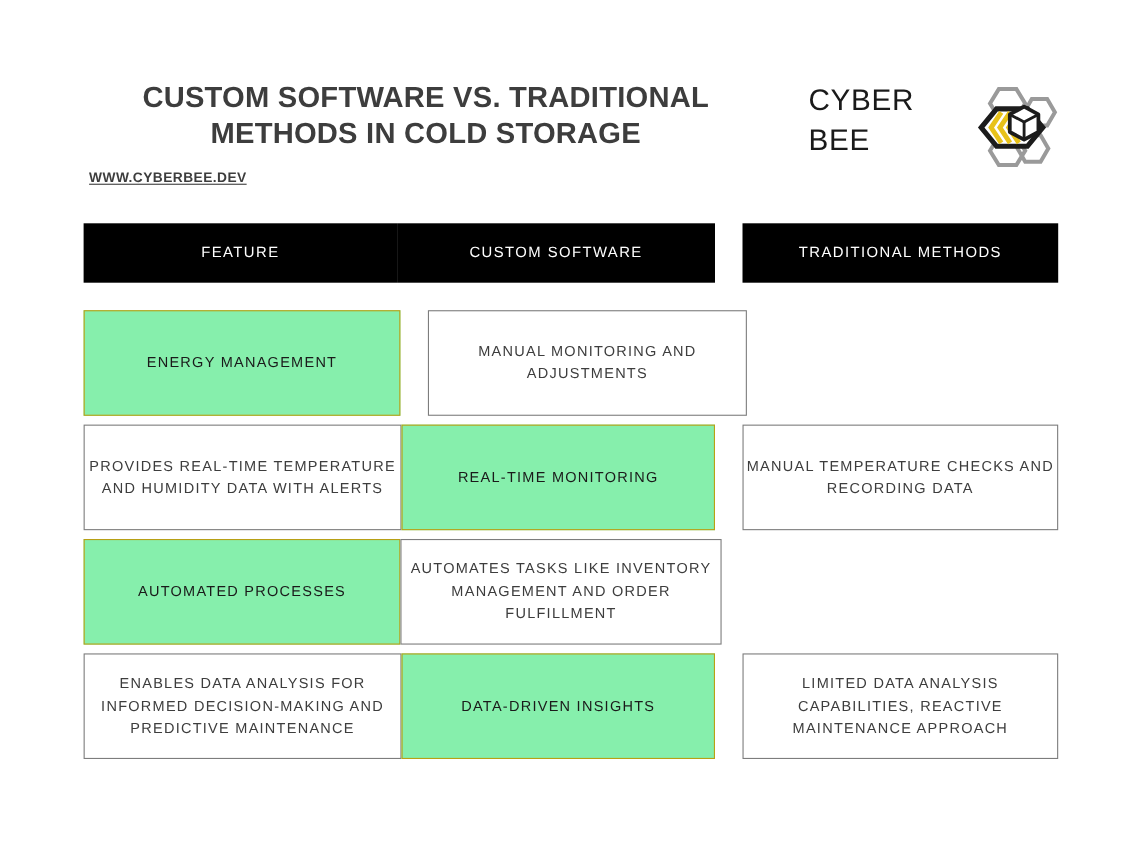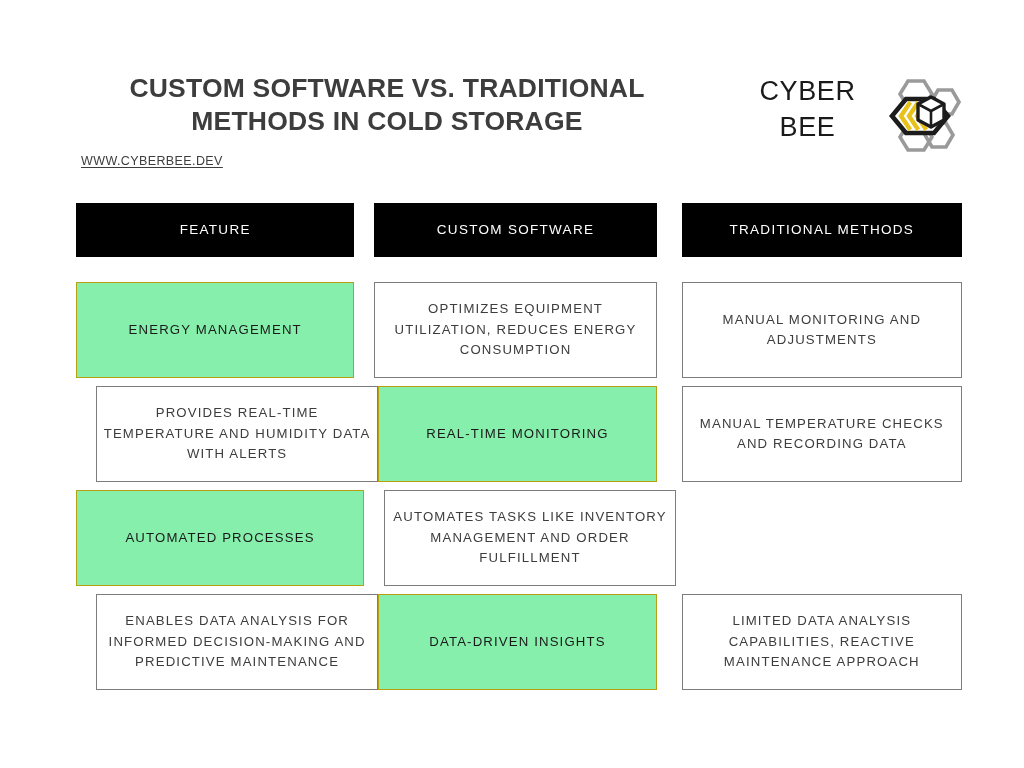--- a/index.html
+++ b/index.html
@@ -39,33 +39,33 @@
     letter-spacing: 0.2px;
     color: #3d3d3d;
     text-transform: uppercase;
   }
 
   .site-url {
     position: absolute;
     left: 81px;
     top: 154px;
     font-size: 12.5px;
-    font-weight: normal;
+    font-weight: bold;
     letter-spacing: 0.4px;
     color: #3d3d3d;
     text-decoration: underline;
     text-underline-offset: 2px;
   }
 
   .brand {
     position: absolute;
     left: 735px;
     top: 74px;
     width: 145px;
-    text-align: center;
+    text-align: left;
     font-size: 27px;
     font-weight: normal;
     line-height: 1.32;
     letter-spacing: 0.6px;
     color: #1a1a1a;
   }
 
   .logo-mark {
     position: absolute;
     left: 886px;
@@ -98,21 +98,21 @@
     text-align: center;
     font-size: 13.2px;
     letter-spacing: 1.15px;
     line-height: 1.55;
     text-transform: uppercase;
     padding: 6px 2px;
   }
 
   
   .col-feature   { width: 288px; }
-  .col-custom    { width: 292px; margin-left: 20px; }
+  .col-custom    { width: 292px; margin-left: 0; }
   .col-trad      { width: 290px; margin-left: 25px; }
 
   .head-cell {
     background: #000000;
     color: #ffffff;
     height: 54px;
     font-size: 13.5px;
     letter-spacing: 1.3px;
   }
 
@@ -175,21 +175,20 @@
   <div class="table">
 
     <div class="row head-row">
       <div class="cell head-cell col-feature">FEATURE</div>
       <div class="cell head-cell col-custom">CUSTOM SOFTWARE</div>
       <div class="cell head-cell col-trad">TRADITIONAL METHODS</div>
     </div>
 
     <div class="row data-row">
       <div class="cell feature-cell col-feature">ENERGY MANAGEMENT</div>
-      <div class="cell detail-cell col-custom">OPTIMIZES EQUIPMENT UTILIZATION, REDUCES ENERGY CONSUMPTION</div>
       <div class="cell detail-cell col-trad">MANUAL MONITORING AND ADJUSTMENTS</div>
     </div>
 
     <div class="row data-row">
       <div class="cell detail-cell col-custom">PROVIDES REAL-TIME TEMPERATURE AND HUMIDITY DATA WITH ALERTS</div>
       <div class="cell feature-cell col-feature">REAL-TIME MONITORING</div>
       <div class="cell detail-cell col-trad">MANUAL TEMPERATURE CHECKS AND RECORDING DATA</div>
     </div>
 
     <div class="row data-row">

